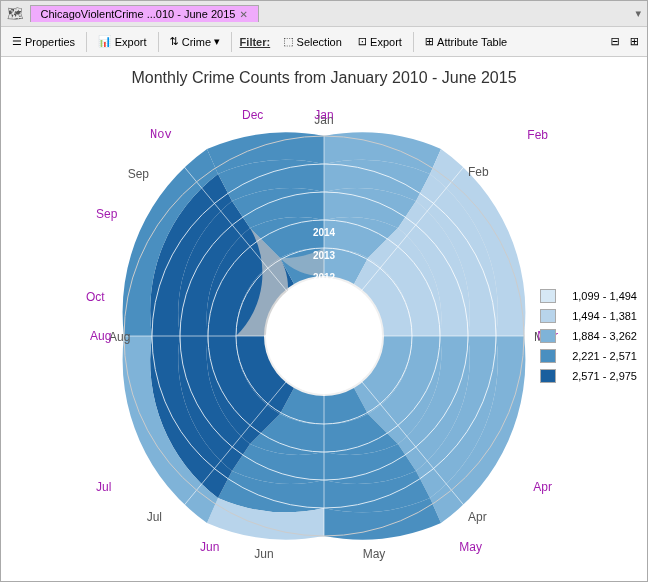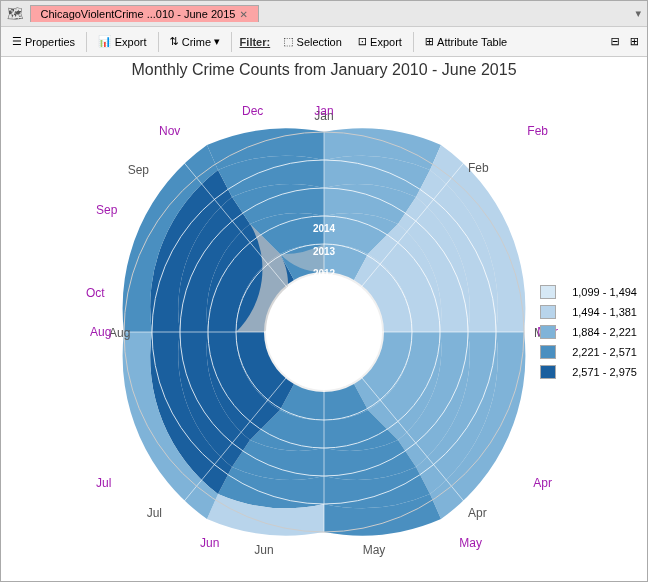--- a/index.html
+++ b/index.html
@@ -27,21 +27,21 @@
       justify-content: space-between;
       height: 26px;
       padding: 0 6px;
     }
     .title-bar-left {
       display: flex;
       align-items: center;
       gap: 6px;
     }
     .tab {
-      background: #fca5a5;
+      background: #f0abfc;
       border: 1px solid #aaa;
       border-bottom: none;
       padding: 2px 10px;
       font-size: 11px;
       display: flex;
       align-items: center;
       gap: 4px;
       cursor: pointer;
     }
     .tab-close {
@@ -94,21 +94,21 @@
       flex-direction: column;
       align-items: center;
       background: #fff;
       position: relative;
       overflow: hidden;
     }
     .chart-title {
       font-size: 16px;
       font-weight: normal;
       color: #333;
-      margin-top: 4px;
+      margin-top: 12px;
       margin-bottom: 4px;
       text-align: center;
     }
     .chart-area {
       flex: 1;
       width: 100%;
       display: flex;
       align-items: center;
       justify-content: center;
       position: relative;
@@ -323,37 +323,37 @@
           <span class="month-label" style="top:2px; left:50%; transform:translateX(-50%);">Jan</span>
           <span class="month-label" style="top:22px; right:6px;">Feb</span>
           <span class="month-label" style="top:50%; right:-4px; transform:translateY(-50%);">Mar</span>
           <span class="month-label" style="bottom:72px; right:2px;">Apr</span>
           <span class="month-label" style="bottom:12px; right:72px;">May</span>
           <span class="month-label" style="bottom:12px; left:106px;">Jun</span>
           <span class="month-label" style="bottom:72px; left:2px;">Jul</span>
           <span class="month-label" style="top:50%; left:-4px; transform:translateY(-50%);">Aug</span>
           <span class="month-label" style="top:22%; left:2px;">Sep</span>
           <span class="month-label" style="top:40%; left:-8px;">Oct</span>
-          <span class="month-label" style="top:22px; left:65px;">Nov</span>
+          <span class="month-label" style="top:22px; left:56px;font-family:Liberation Mono, monospace;">Nov</span>
           <span class="month-label" style="top:2px; left:148px;">Dec</span>
         </div>
       </div>
 
       <div class="legend">
         <div class="legend-item">
           <div class="legend-swatch" style="background:#d6e8f5;"></div>
           <span>1,099 - 1,494</span>
         </div>
         <div class="legend-item">
           <div class="legend-swatch" style="background:#b8d4eb;"></div>
           <span>1,494 - 1,381</span>
         </div>
         <div class="legend-item">
           <div class="legend-swatch" style="background:#7fb3d8;"></div>
-          <span>1,884 - 2,221</span>
+          <span>1,884 - 3,262</span>
         </div>
         <div class="legend-item">
           <div class="legend-swatch" style="background:#4a8fc0;"></div>
           <span>2,221 - 2,571</span>
         </div>
         <div class="legend-item">
           <div class="legend-swatch" style="background:#1a5f9e;"></div>
           <span>2,571 - 2,975</span>
         </div>
       </div>

